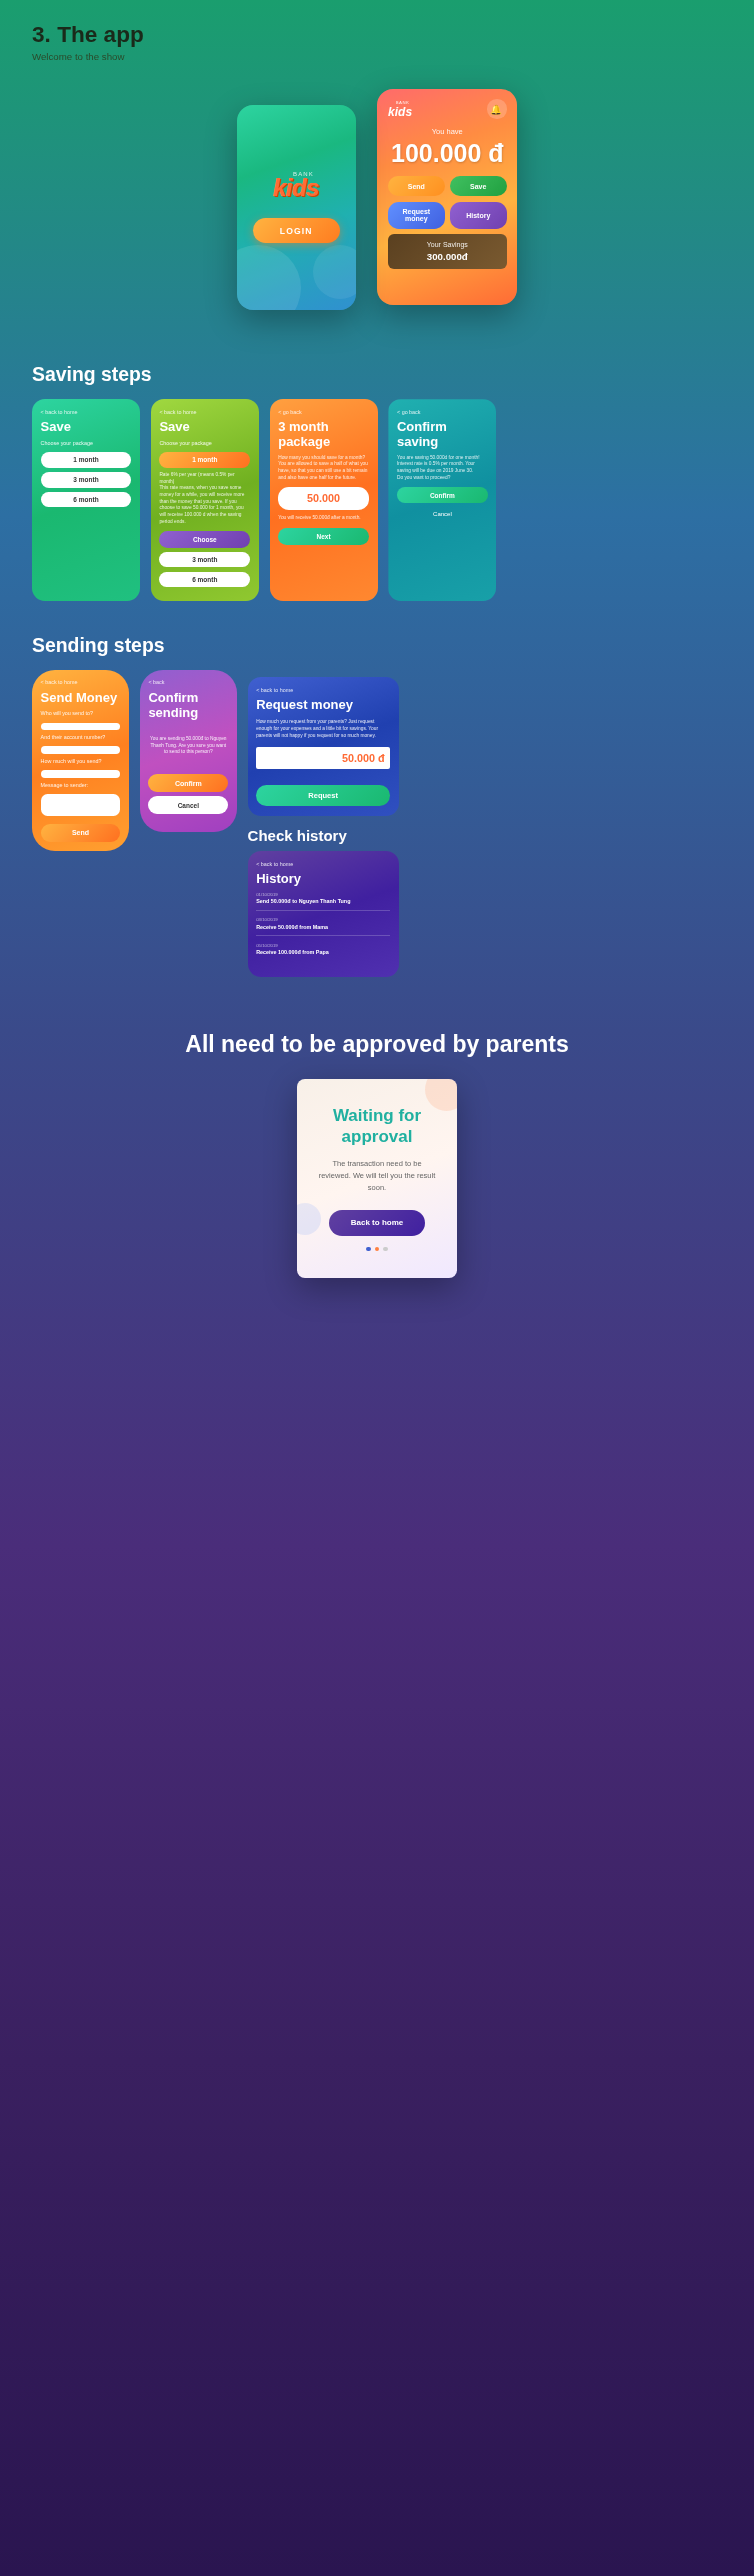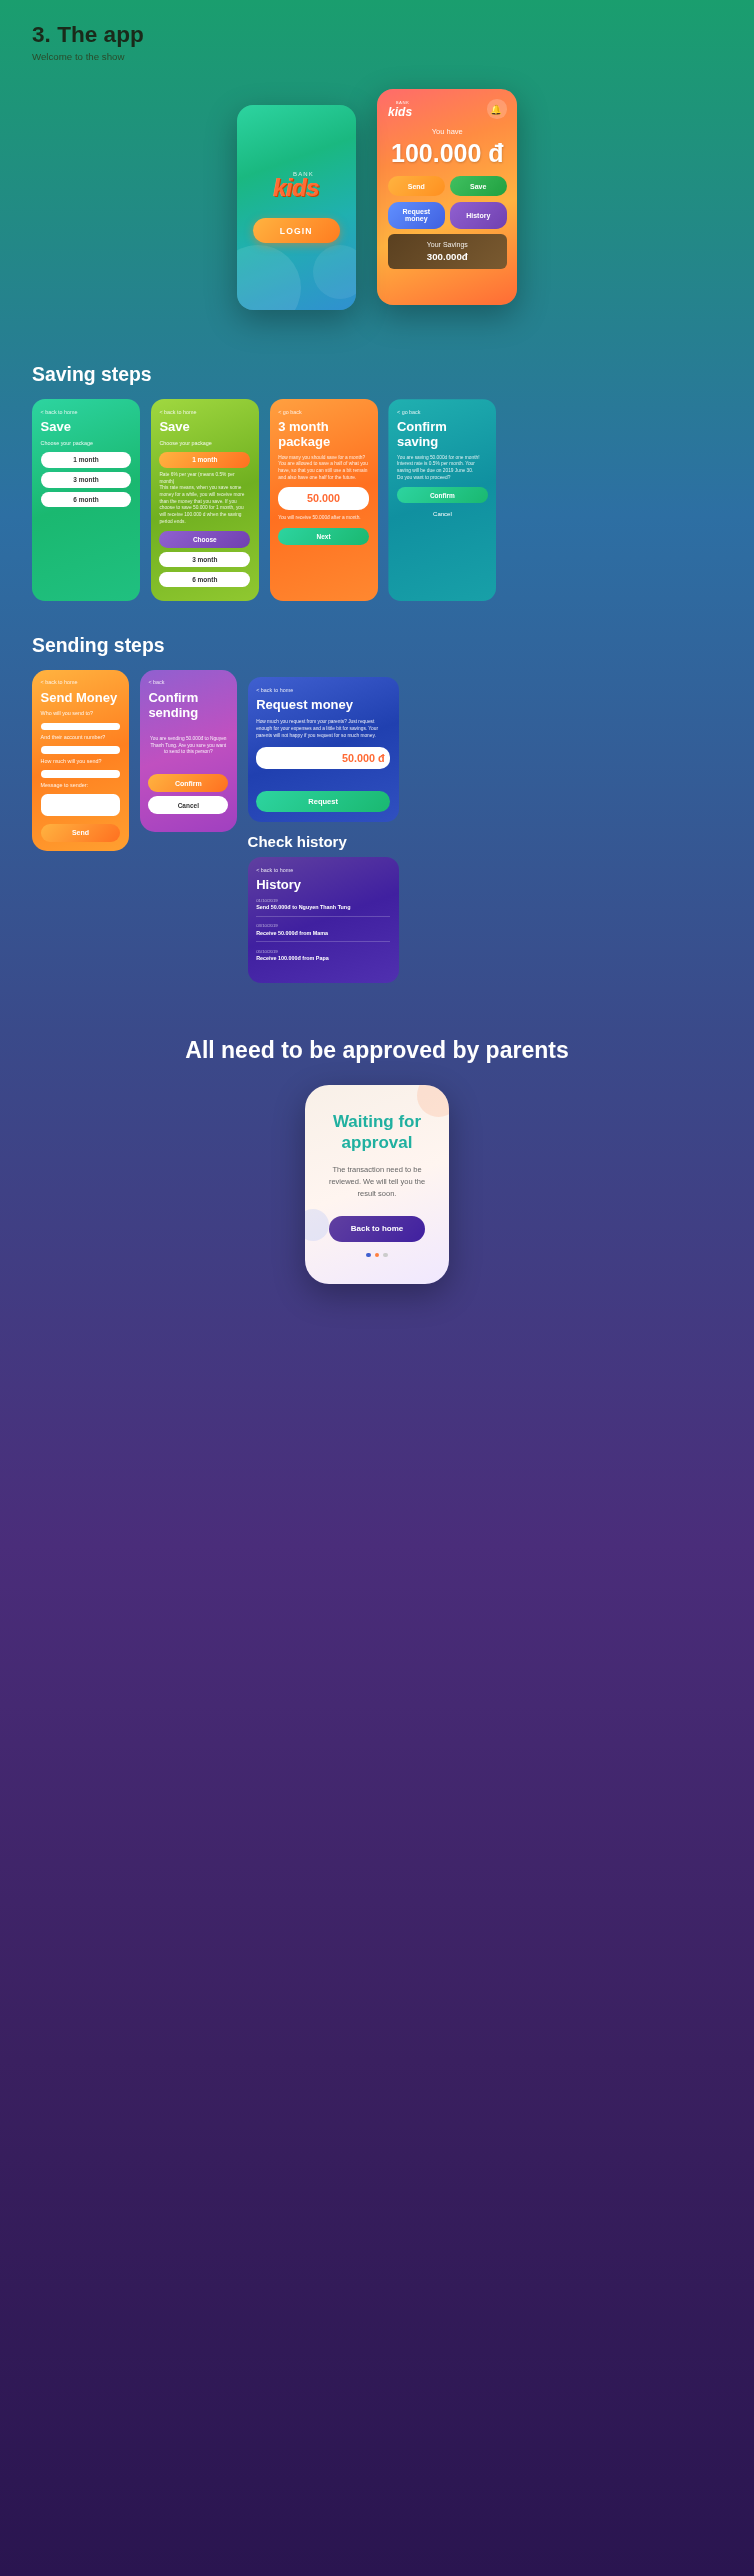--- a/index.html
+++ b/index.html
@@ -362,21 +362,21 @@
     }
     .sending-row {
       display: flex;
       gap: 10.8px;
       align-items: flex-start;
       flex-wrap: nowrap;
     }
     .send-card {
       width: 97px;
       min-height: 162px;
-      border-radius: 15px;
+      border-radius: 23px;
       padding: 9.7px 8.6px;
       flex-shrink: 0;
     }
     .send-card-orange {
       background: linear-gradient(160deg, #ffb340, #ff8020, #ffa030);
     }
     .send-card-purple {
       background: linear-gradient(160deg, #9060d0, #c050c0, #a040c0);
     }
     .input-field {
@@ -451,27 +451,27 @@
       width: 151px;
     }
     .request-desc {
       font-size: 4.8px;
       color: rgba(255,255,255,0.9);
       line-height: 1.5;
       margin-bottom: 7.5px;
     }
     .request-amount {
       background: white;
-      border-radius: 10px;
+      border-radius: 2px;
       padding: 5.4px;
       text-align: right;
       font-size: 10.8px;
       font-weight: 900;
       color: #ff6b35;
-      margin-bottom: 22px;
+      margin-bottom: 16px;
     }
     .request-btn {
       background: linear-gradient(135deg, #2dd4a0, #1ab870);
       border: none;
       border-radius: 10.8px;
       padding: 6px;
       color: white;
       font-size: 7.5px;
       font-weight: 900;
       cursor: pointer;
@@ -515,23 +515,23 @@
       text-align: center;
     }
     .approval-title {
       font-size: 23px;
       font-weight: 900;
       color: white;
       margin-bottom: 21.6px;
     }
     .approval-card {
       background: linear-gradient(160deg, #f8f0e8, #fff5f0, #f0e8ff);
-      border-radius: 24px;
+      border-radius: 8px;
       padding: 27px 21.6px;
-      width: 144px;
+      width: 160px;
       margin: 0 auto;
       box-shadow: 0 10.8px 32px rgba(0,0,0,0.3);
       position: relative;
       overflow: hidden;
     }
     .approval-card::before {
       content: '';
       position: absolute;
       top: -10.8px;
       right: -10.8px;

